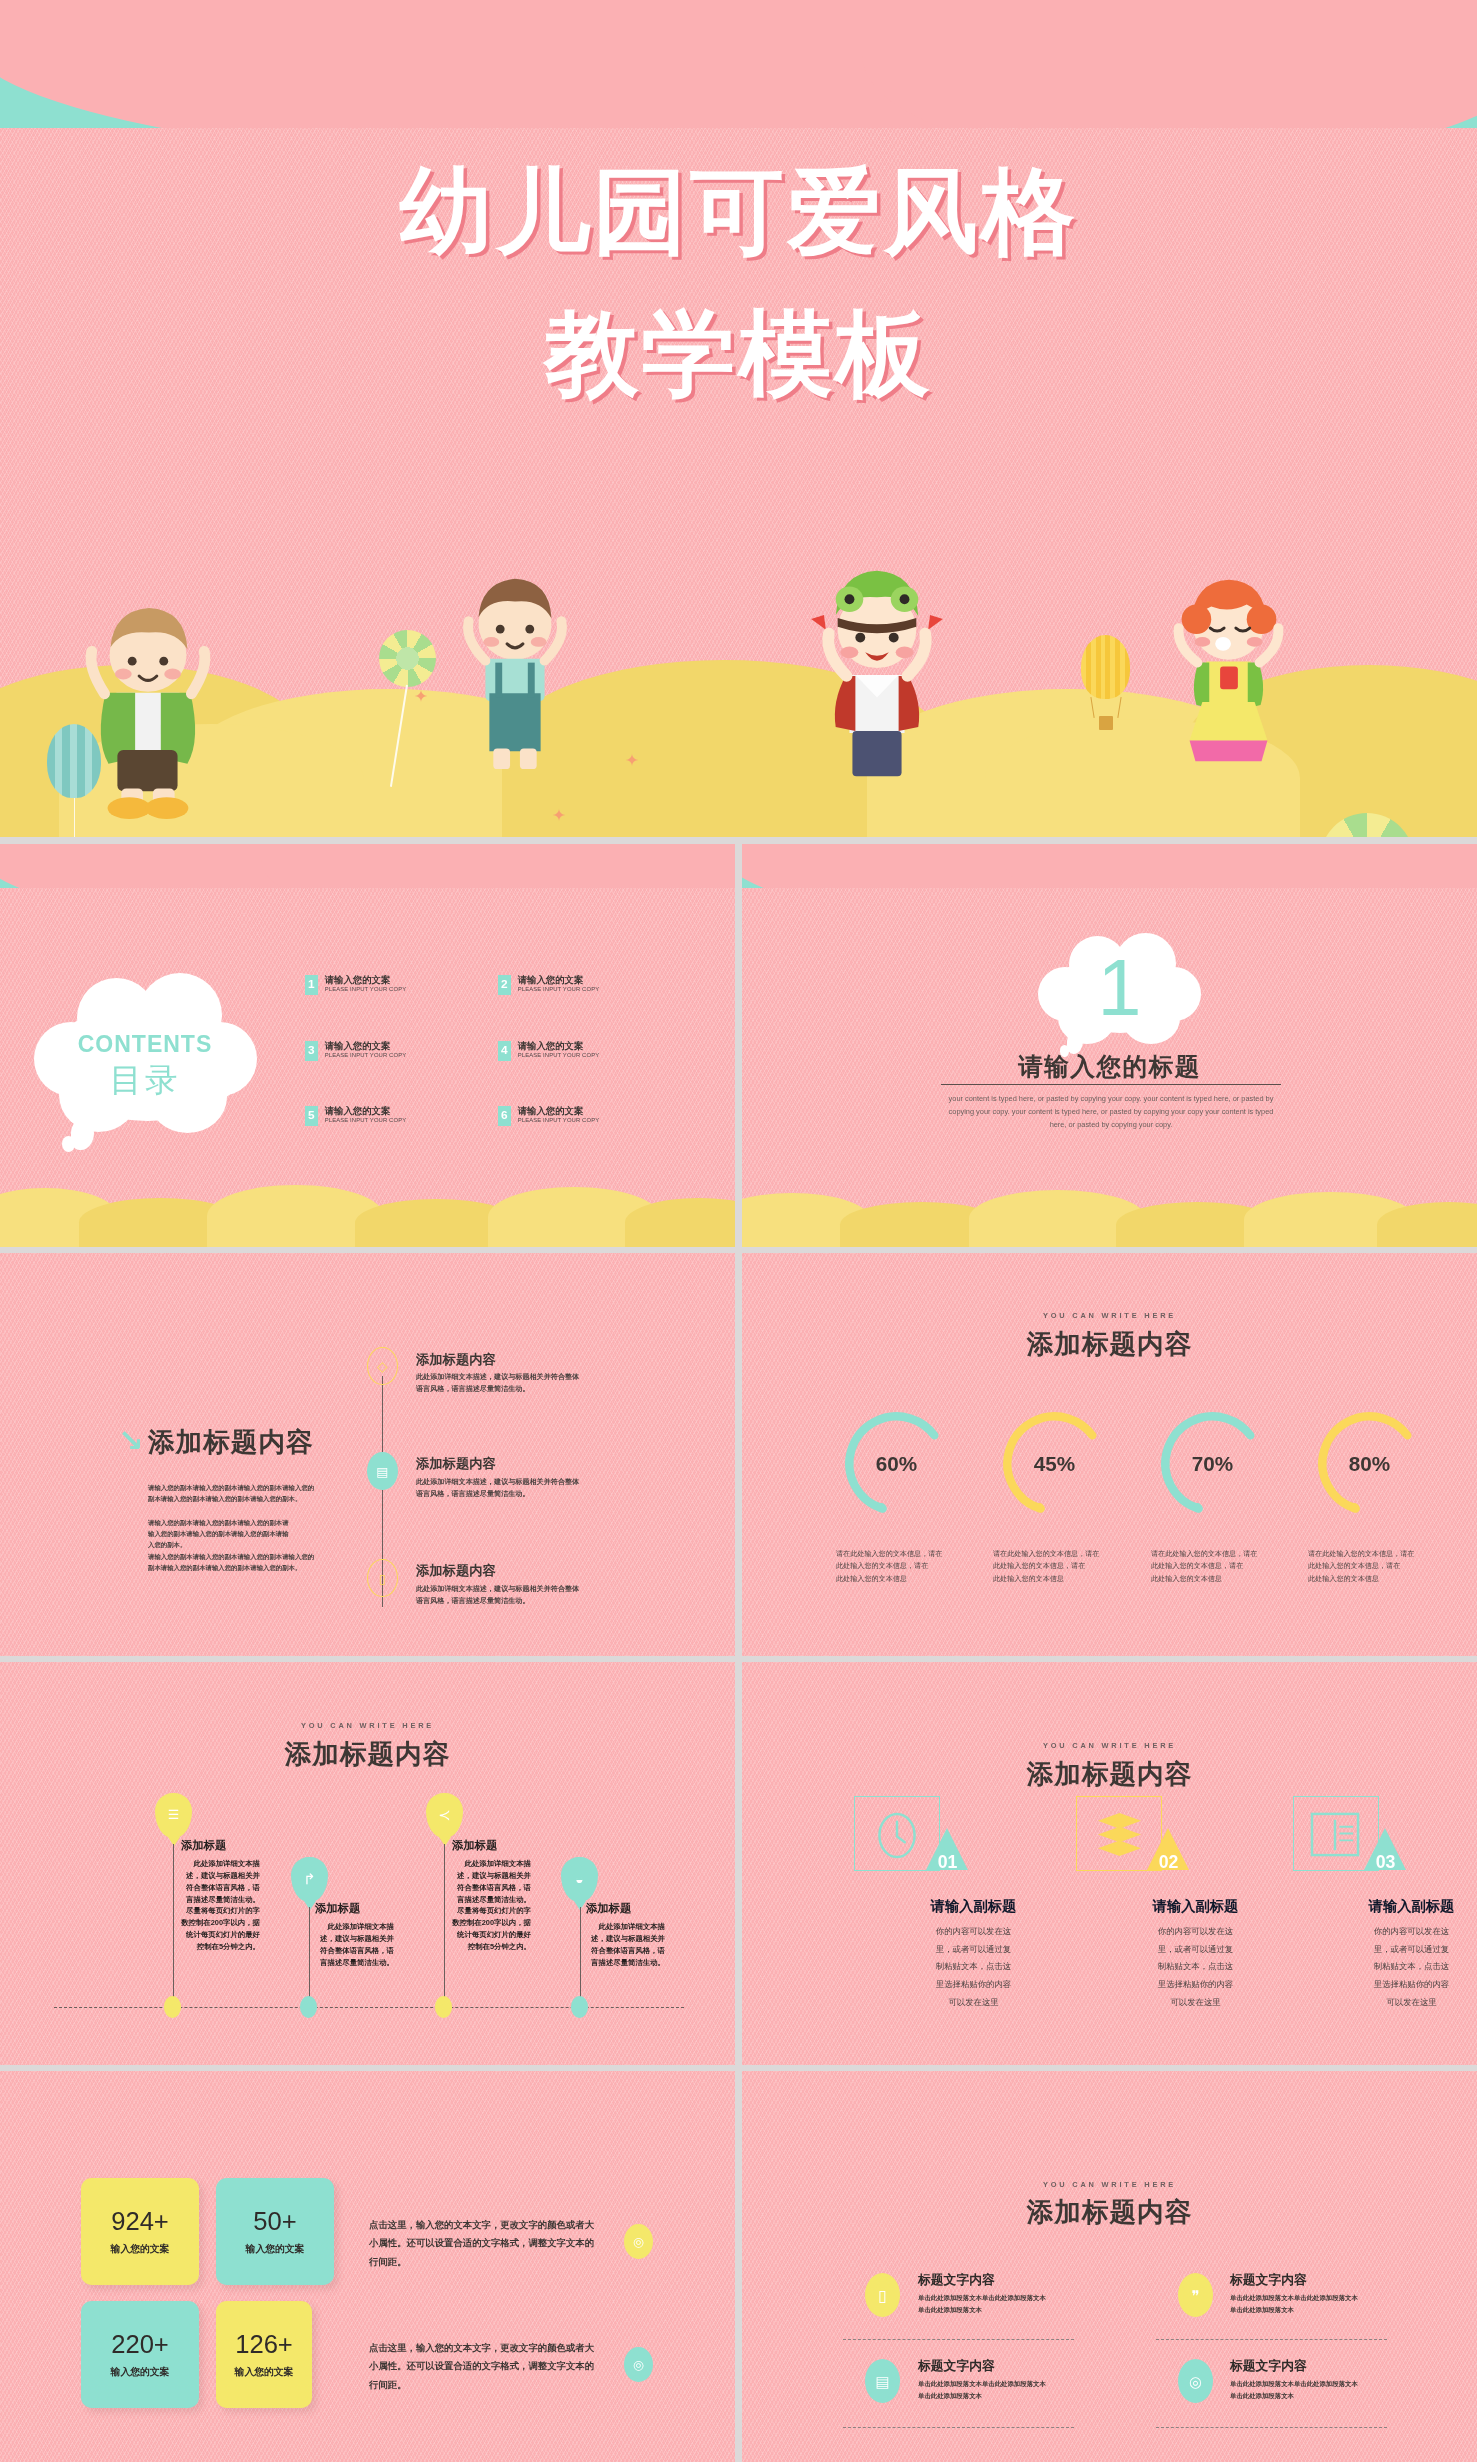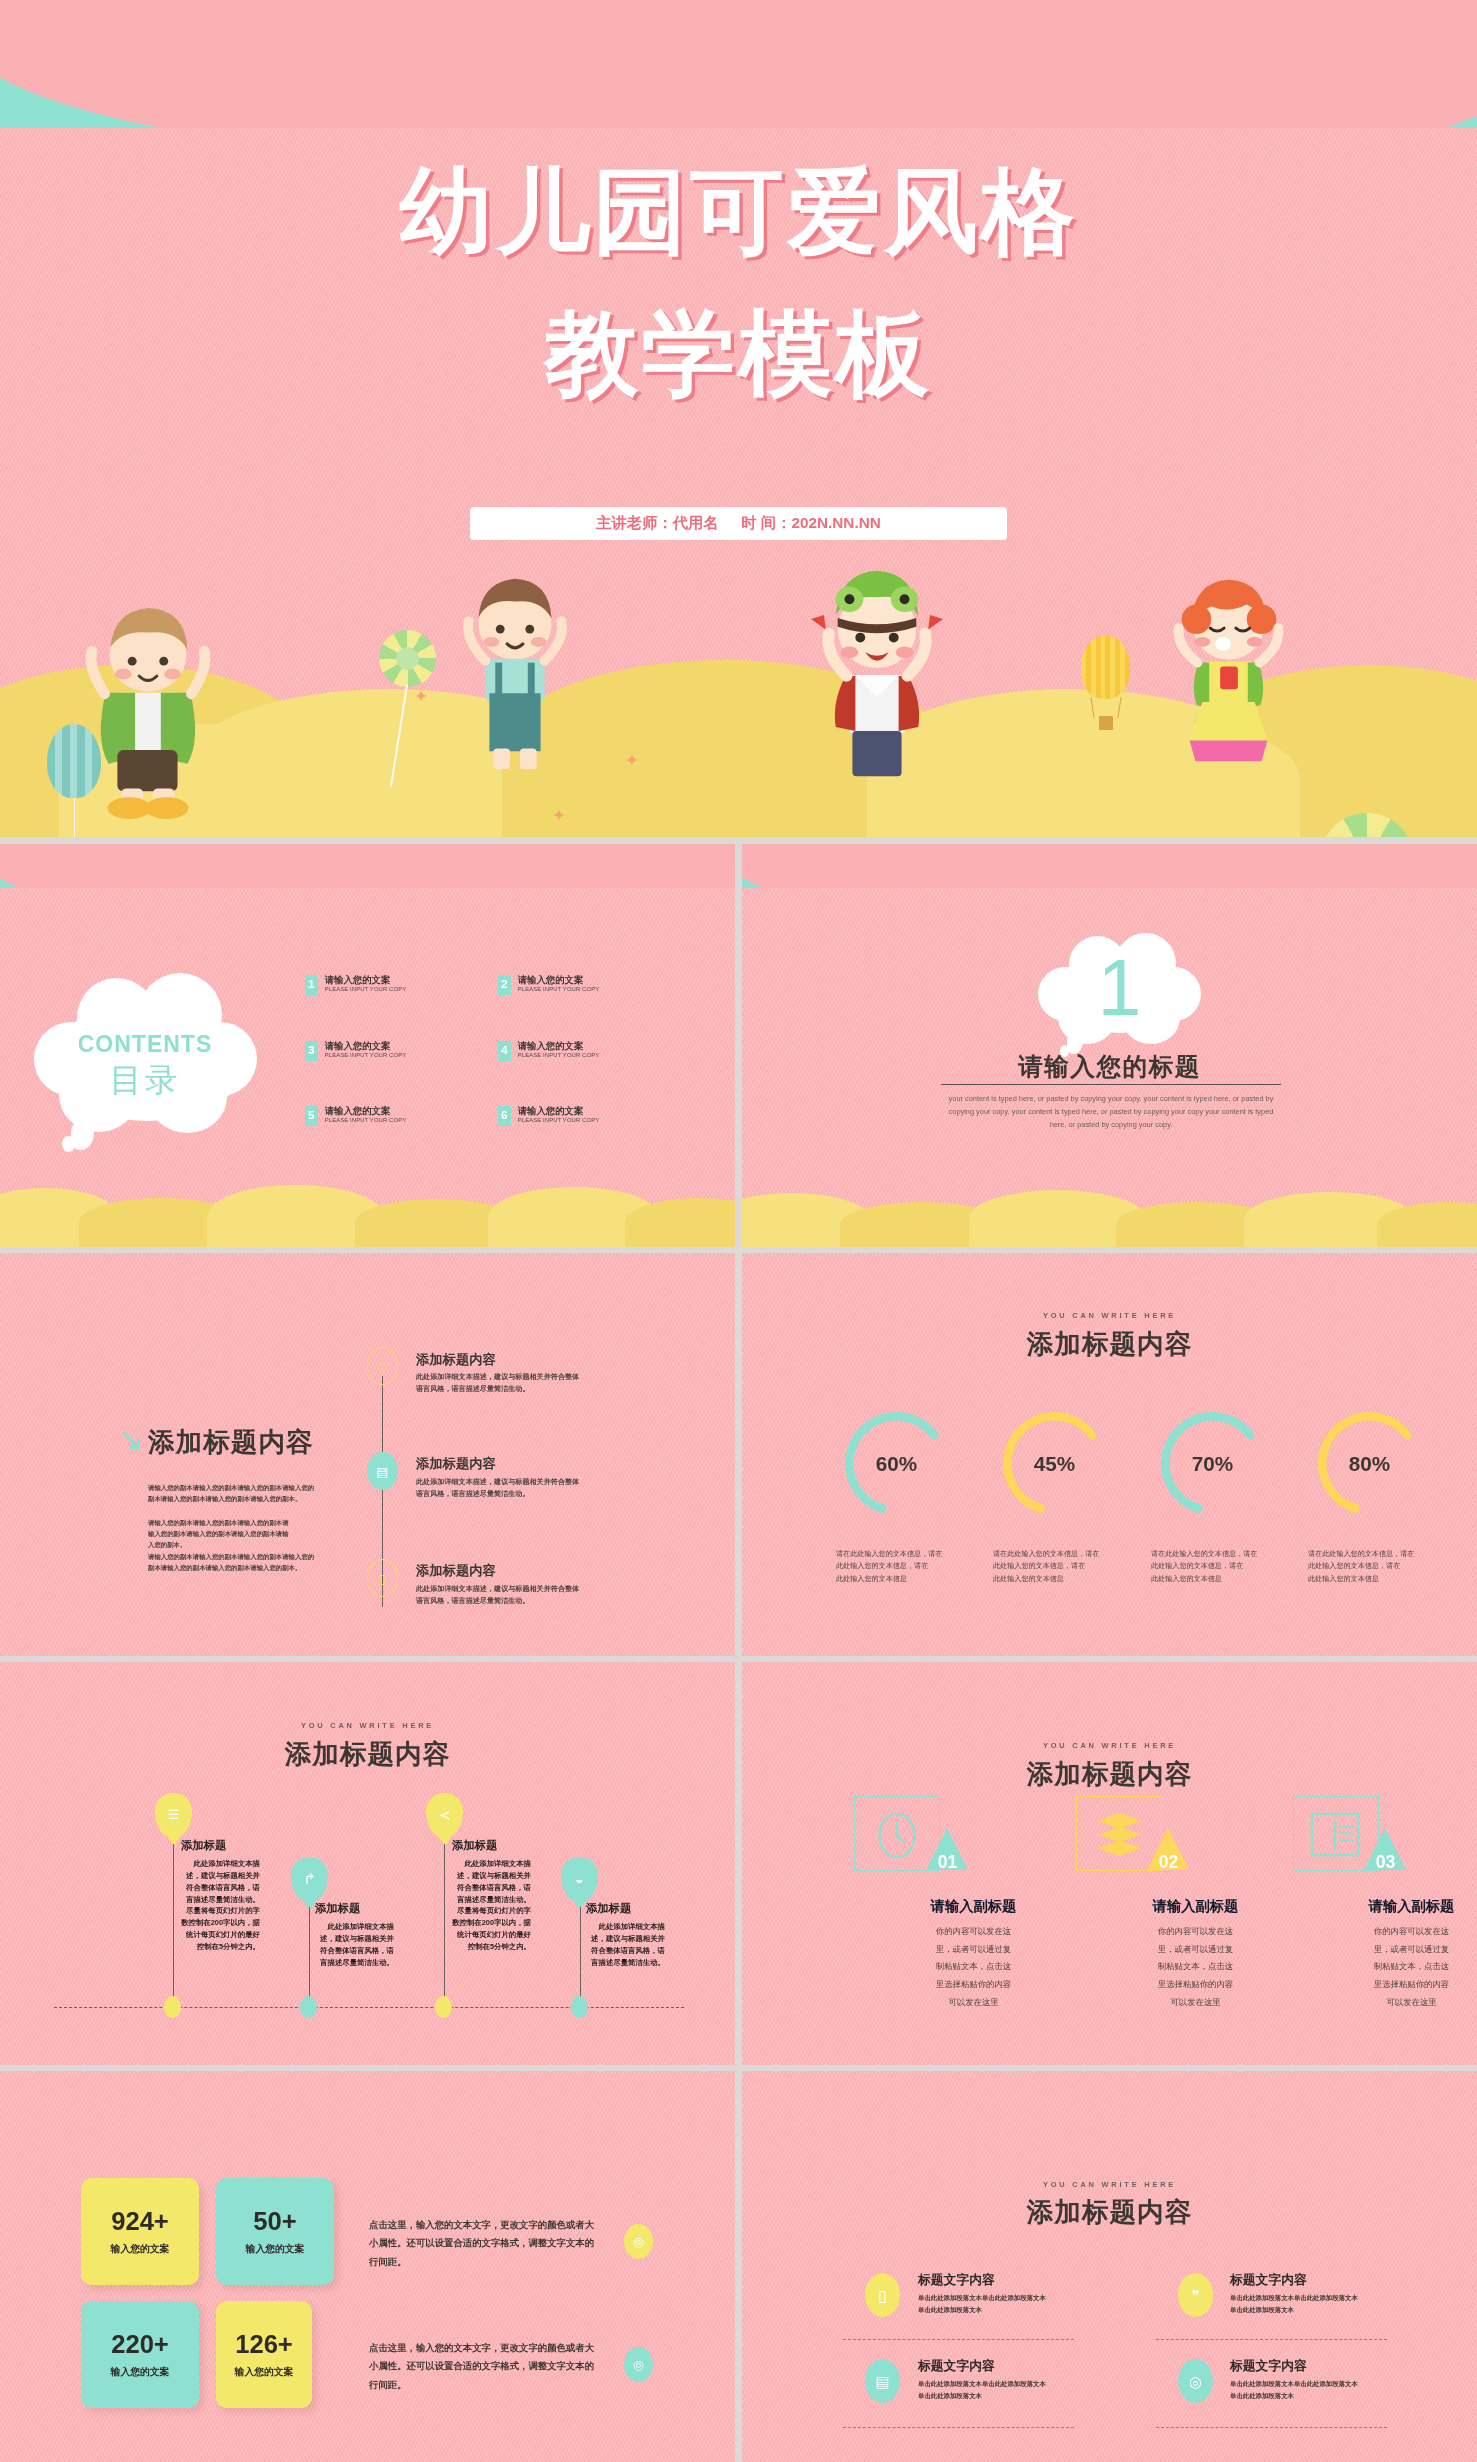--- a/index.html
+++ b/index.html
@@ -169,21 +169,21 @@
   }
   .c3-h { position:absolute; width:100%; text-align:center; color:#0f172a; font-weight:900; }
   .c3-p { position:absolute; width:100%; text-align:center; color:#4b4240; line-height:2.1; }
 
   
   .stat {
     position:absolute; border-radius:10.8px;
     display:flex; flex-direction:column; align-items:center; justify-content:center;
     box-shadow: 4.9px 4.9px 6.9px rgba(120,80,80,.13);
   }
-  .stat .n { color:#2f2b29; font-weight:700;text-align:center; }
+  .stat .n { color:#2f2b29; font-weight:400;text-align:center; }
   .stat .l { color:#2f2b29; font-weight:700; }
   .stat-p { position:absolute; color:#3d3734; line-height:1.95; font-weight:600; }
   .stat-ico {
     position:absolute; border-radius:50%;
     display:flex; align-items:center; justify-content:center; color:#fff;
   }
 
   
   .g4-ico {
     position:absolute; border-radius:50%;
@@ -323,24 +323,20 @@
         <path d="M92 286 l106 0 l26 78 l-158 0z" fill="#f4e86a"></path>
         <path d="M66 364 l158 0 l-12 42 l-134 0z" fill="#f26aa8"></path>
         <path d="M82 206 q-42 -32 -38 -70" stroke="#fde6cf" stroke-width="20" fill="none" stroke-linecap="round"></path>
         <path d="M208 206 q42 -32 38 -70" stroke="#fde6cf" stroke-width="20" fill="none" stroke-linecap="round"></path>
       </svg>
     </div>
 
     <div class="title-main" style="top:305px;font-size:94px;line-height:1.05;">教学模板</div>
     <div class="title-main" style="top:163px;font-size:94px;line-height:1.05;">幼儿园可爱风格</div>
 
-    <div class="title-bar" style="left:470px;top:507px;width:537px;height:32.5px;font-size:15.3px;">
-      <span>主讲老师：代用名</span>
-      <span>时 间：202N.NN.NN</span>
-    </div>
   </div>
 
   <div class="slide" style="left:0;top:844px;width:735px;height:403px;">
     <div class="tex fine"></div>
     <div class="teal-top" style="height:54px;background:#8ee0d0;"></div>
     <div class="pink-blob" style="left:-29.5px;top:-74px;width:492px;height:148px;border-radius:0 0 50% 50%;"></div>
     <div class="pink-blob" style="left:261px;top:-79px;width:542px;height:163px;border-radius:0 0 46% 42%;"></div>
     <div class="pink-blob" style="left:0;top:44px;width:735px;height:359px;"></div>
     <div class="tex fine" style="top:44px;"></div>
 

